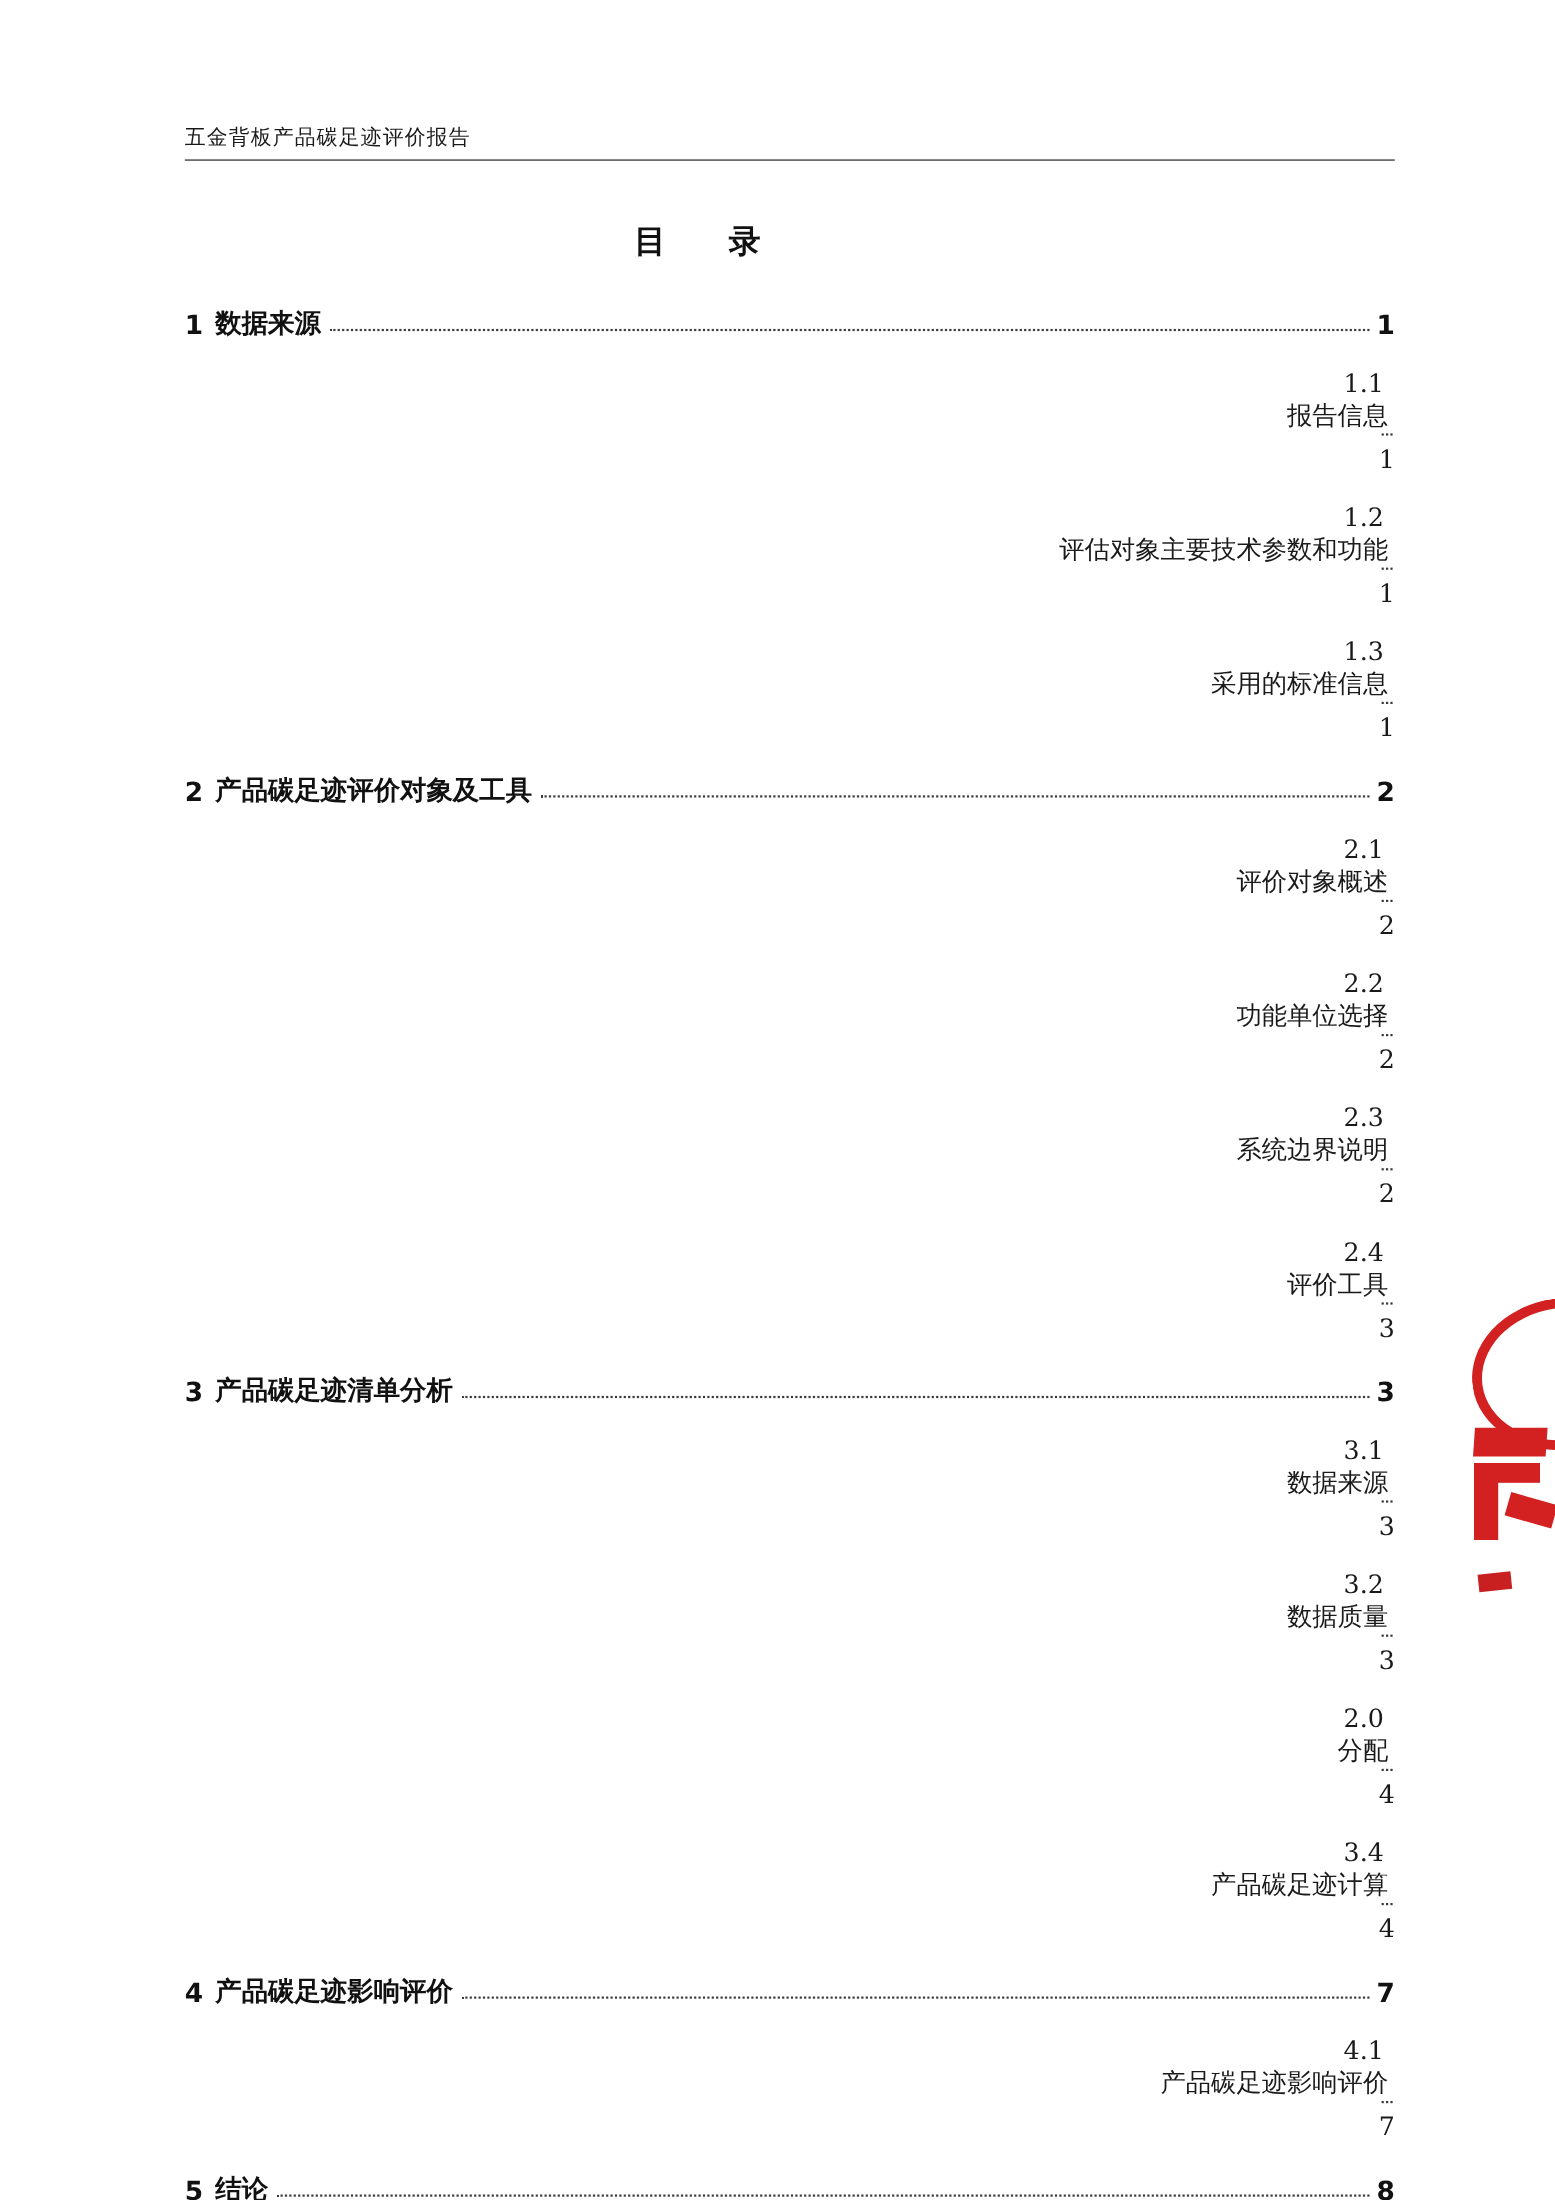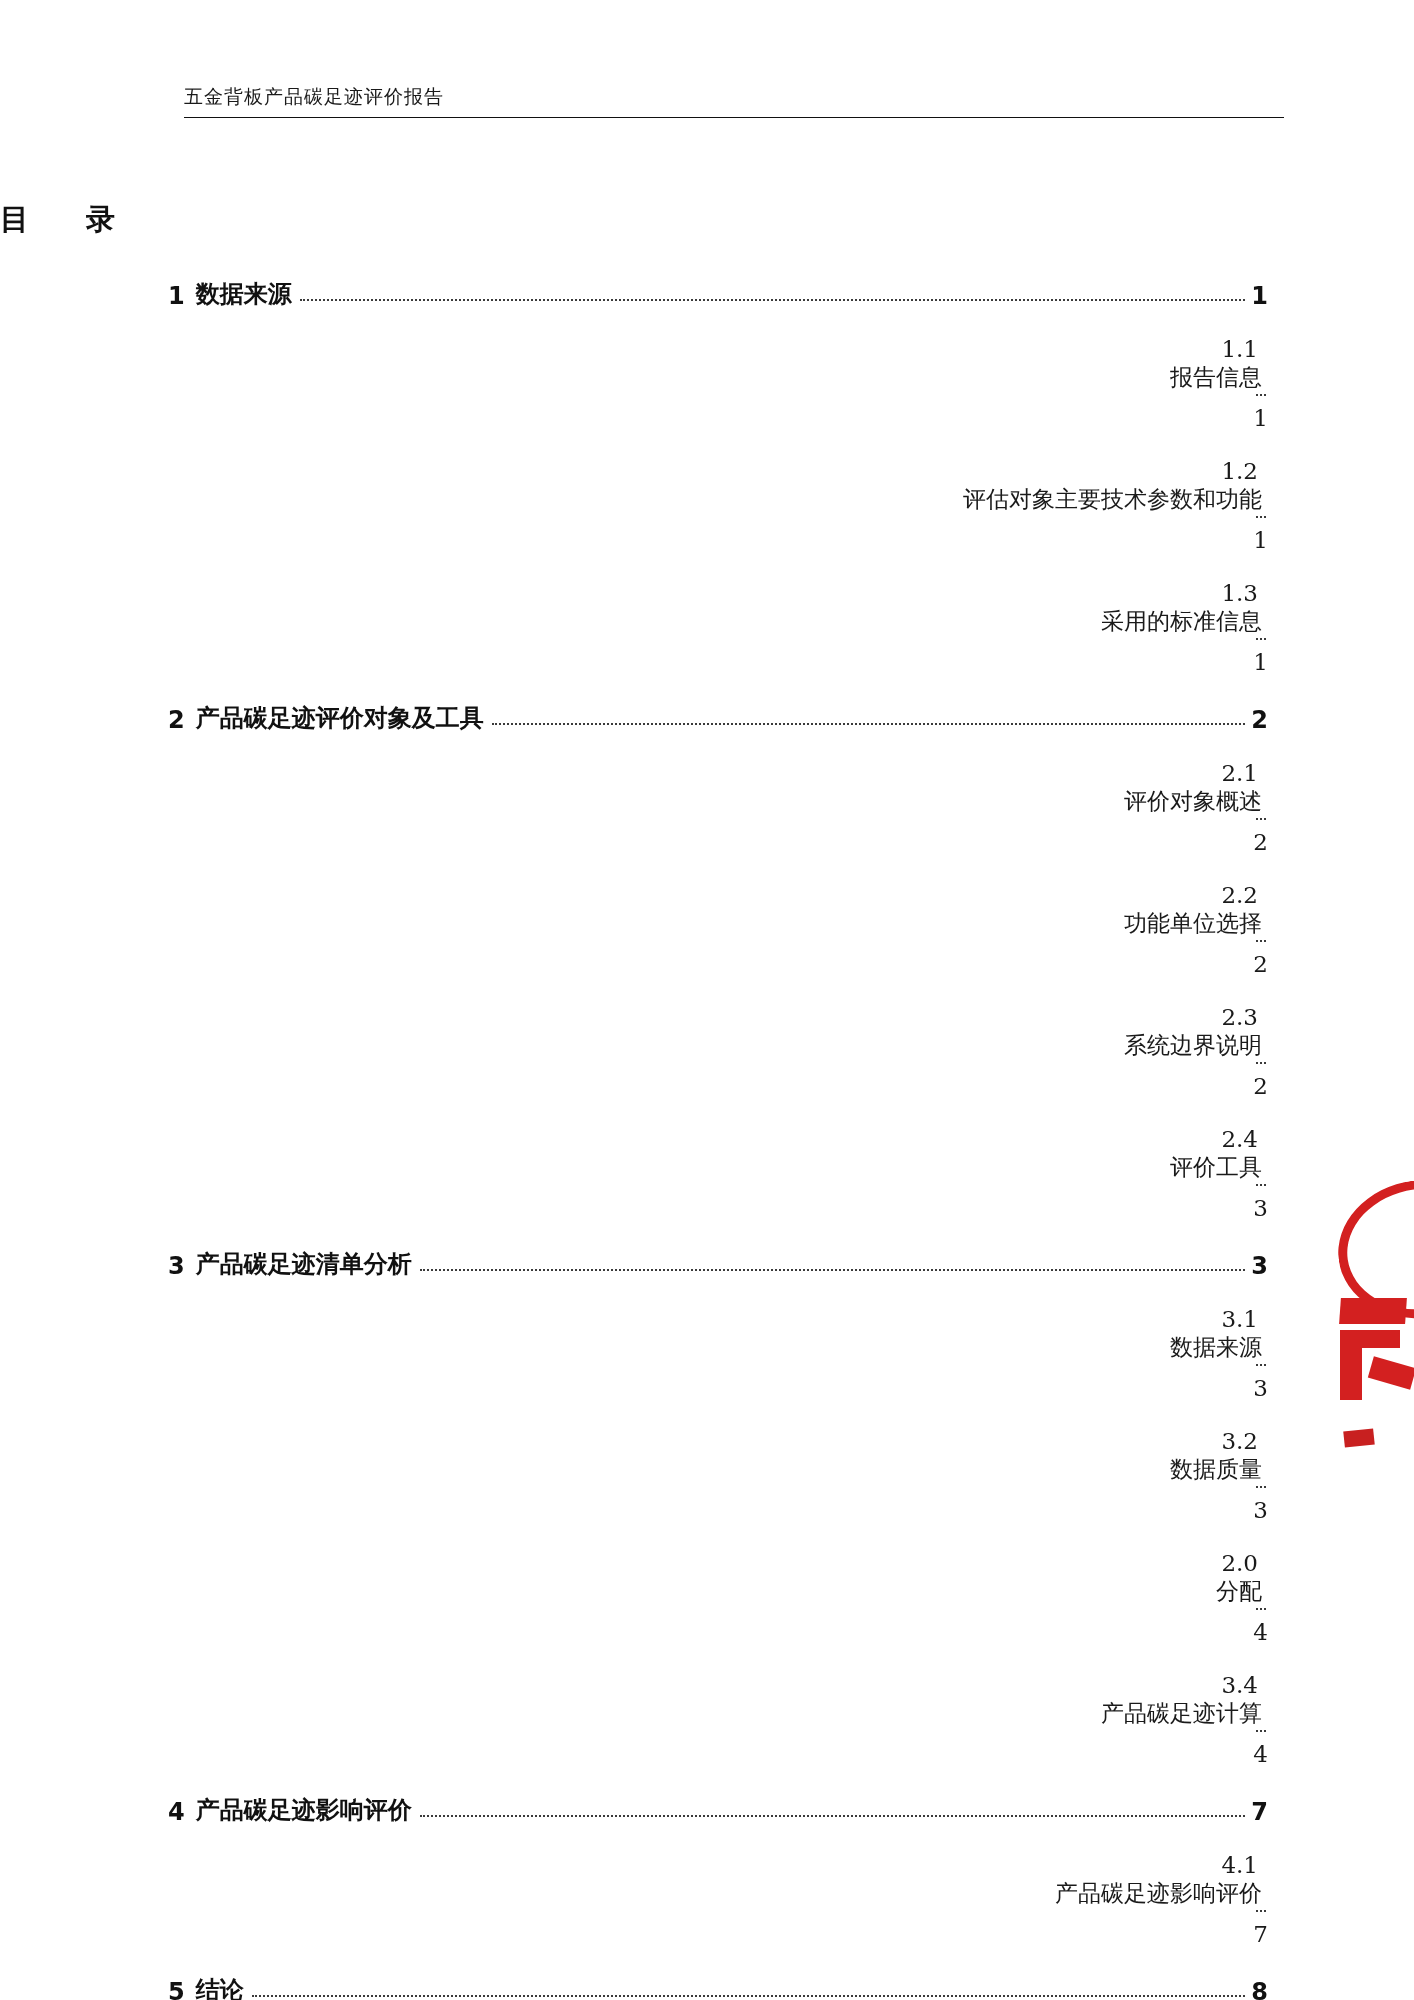--- a/index.html
+++ b/index.html
@@ -20,44 +20,43 @@
     left: 0;
     top: 0;
     width: 1414px;
     height: 2000px;
   }
 
   
   .header {
     position: absolute;
     left: 168px;
-    top: 84px;
+    top: 112px;
     width: 1100px;
-    margin-left: 16px;
   }
   .header-text {
     font-family: "DejaVu Serif", "Liberation Serif", serif;
     font-size: 19px;
     letter-spacing: 1px;
     color: #1a1a1a;
     padding-bottom: 7px;
     white-space: nowrap;
   }
   .header-rule {
     border-bottom: 1.6px solid #111;
     width: 100%;
   }
 
   
   .toc-title {
     position: absolute;
     top: 200px;
     left: 0;
     width: 1282px;
-    text-align: left;
+    text-align: center;
     font-family: "DejaVu Sans", "Liberation Sans", sans-serif;
     font-weight: bold;
     font-size: 29px;
     letter-spacing: 14px;
     color: #111;
   }
 
   
   .toc {
     position: absolute;

